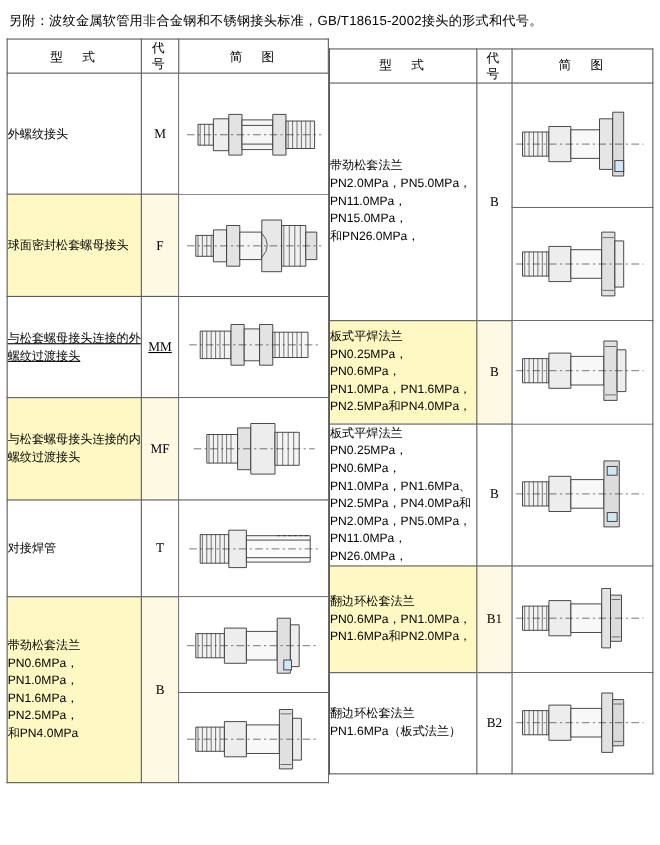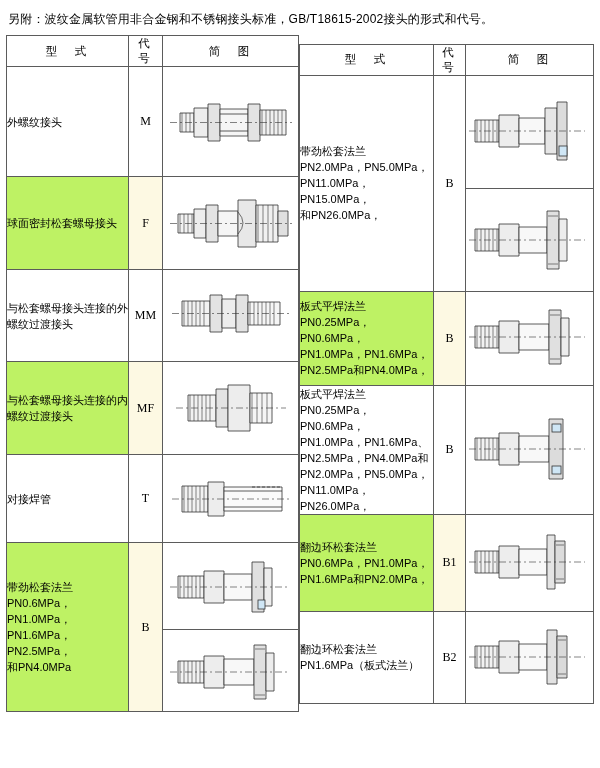--- a/index.html
+++ b/index.html
@@ -50,21 +50,21 @@
     font-weight: normal;
     font-size: 11.5px;
     letter-spacing: 3px;
     text-align: center;
   }
   .lbl {
     padding: 4px 6px;
     font-size: 11px;
     line-height: 16px;
   }
-  .lbl.hl { background: #bef264; }
+  .lbl.hl { background: #fef9c3; }
   .code {
     text-align: center;
     font-size: 12px;
     font-family: "Liberation Serif", "DejaVu Serif", serif;
   }
   .code.hl { background: #fdf9e3; }
   .fig {
     background: #fff;
     position: relative;
     overflow: hidden;
@@ -156,21 +156,21 @@
                     <line x1="99" y1="27" x2="99" y2="64"></line>
                 <line x1="104" y1="27" x2="104" y2="64"></line>
                     <line x1="109" y1="27" x2="109" y2="64"></line>
               </g>
               <path d="M74 34 q10 11 0 22" stroke-width="0.7"></path>
             </g>
           </svg>
         </td>
       </tr>
 
-      <tr style="height:92px;">
+      <tr style="height:92px;text-decoration:underline;">
         <td class="lbl">与松套螺母接头连接的外螺纹过渡接头</td>
         <td class="code">MM</td>
         <td class="fig">
           <svg width="134" height="90" viewBox="0 0 134 90">
             <g fill="none" stroke="#333" stroke-width="0.8">
               <path d="M18 30 L18 55 L46 55 L46 30 Z" fill="#f2f2f2"></path>
               <path d="M46 24 L46 61 L58 61 L58 24 Z" fill="#e3e3e3"></path>
               <path d="M58 28 L58 57 L72 57 L72 28 Z" fill="#ededed"></path>
               <path d="M72 24 L72 61 L84 61 L84 24 Z" fill="#e3e3e3"></path>
               <path d="M84 31 L84 54 L116 54 L116 31 Z" fill="#f5f5f5"></path>

